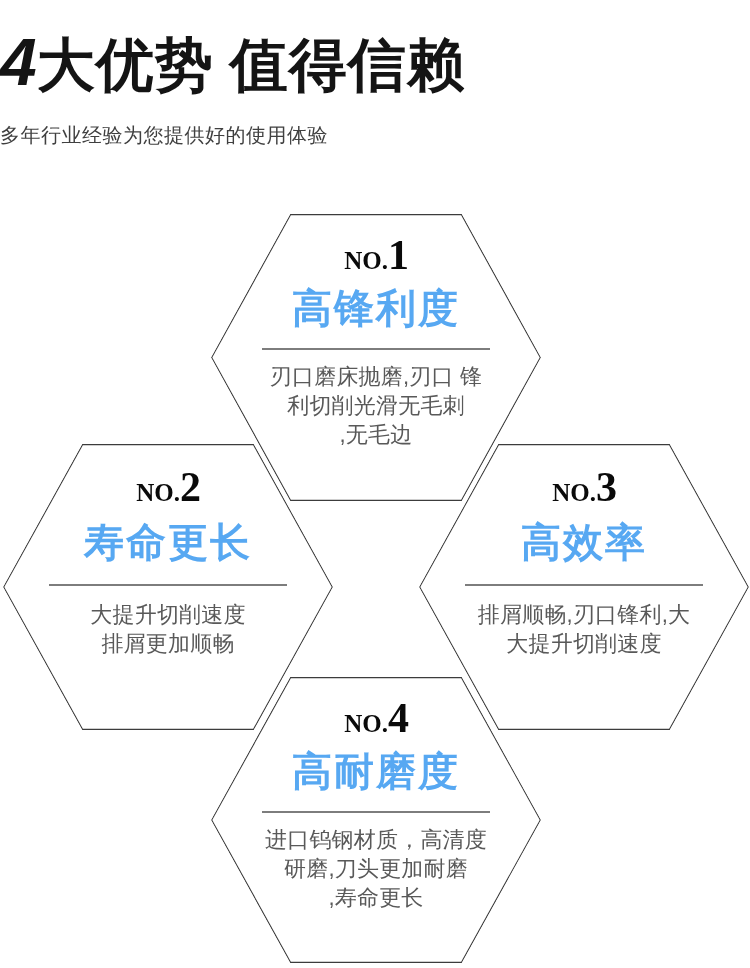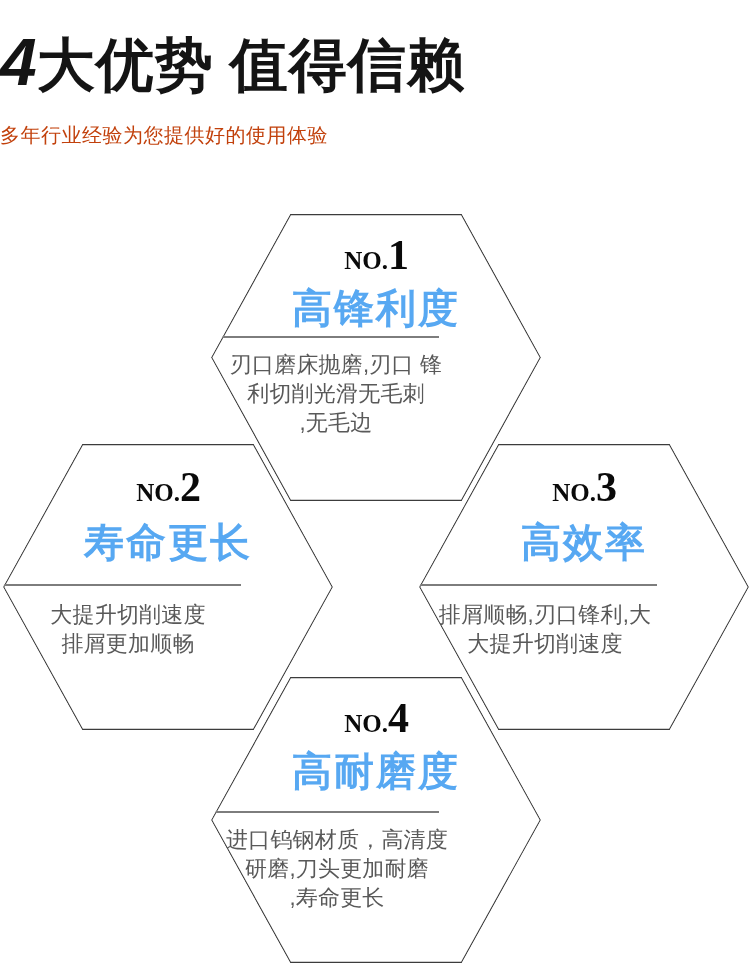--- a/index.html
+++ b/index.html
@@ -43,21 +43,21 @@
     padding-right: 2px;
   }
   .title .seg2 {
     padding-left: 16px;
   }
   .subtitle {
     margin: 0;
     padding-top: 22px;
     font-size: 20px;
     line-height: 28px;
-    color: #c2410c;
+    color: #404040;
     letter-spacing: 0.5px;
   }
 
   
   .hex-stage {
     position: absolute;
     left: 0;
     top: 0;
     width: 750px;
     height: 968px;
@@ -84,20 +84,21 @@
     bottom: 1.3px;
     background: #ffffff;
     -webkit-clip-path: polygon(24% 0%, 76% 0%, 100% 50%, 76% 100%, 24% 100%, 0% 50%);
     clip-path: polygon(24% 0%, 76% 0%, 100% 50%, 76% 100%, 24% 100%, 0% 50%);
   }
   .hex-content {
     position: absolute;
     inset: 0;
     display: flex;
     flex-direction: column;
+    align-items: center;
     text-align: center;
   }
 
   .hex-no {
     font-family: "Liberation Serif", "DejaVu Serif", serif;
     color: #0a0a0a;
     font-weight: 700;
     line-height: 1;
     white-space: nowrap;
   }
@@ -147,21 +148,21 @@
   #hex1 .hex-content { padding-top: 20px; }
   #hex2 .hex-content { padding-top: 22px; }
   #hex3 .hex-content { padding-top: 22px; }
   #hex4 .hex-content { padding-top: 20px; }
 
   #hex1 .hex-no { margin-bottom: 10px; }
   #hex2 .hex-no { margin-bottom: 12px; }
   #hex3 .hex-no { margin-bottom: 12px; }
   #hex4 .hex-no { margin-bottom: 10px; }
 
-  #hex1 .hex-title { margin-bottom: 6px; }
+  #hex1 .hex-title { margin-bottom: 18px; }
   #hex2 .hex-title { margin-bottom: 20px; }
   #hex3 .hex-title { margin-bottom: 20px; }
   #hex4 .hex-title { margin-bottom: 18px; }
 
   #hex1 .hex-rule { width: 228px; margin-bottom: 12px; }
   #hex2 .hex-rule { width: 238px; margin-bottom: 14px; }
   #hex3 .hex-rule { width: 238px; margin-bottom: 14px; }
   #hex4 .hex-rule { width: 228px; margin-bottom: 12px; }
 
   #hex1 .hex-desc { width: 250px; }

